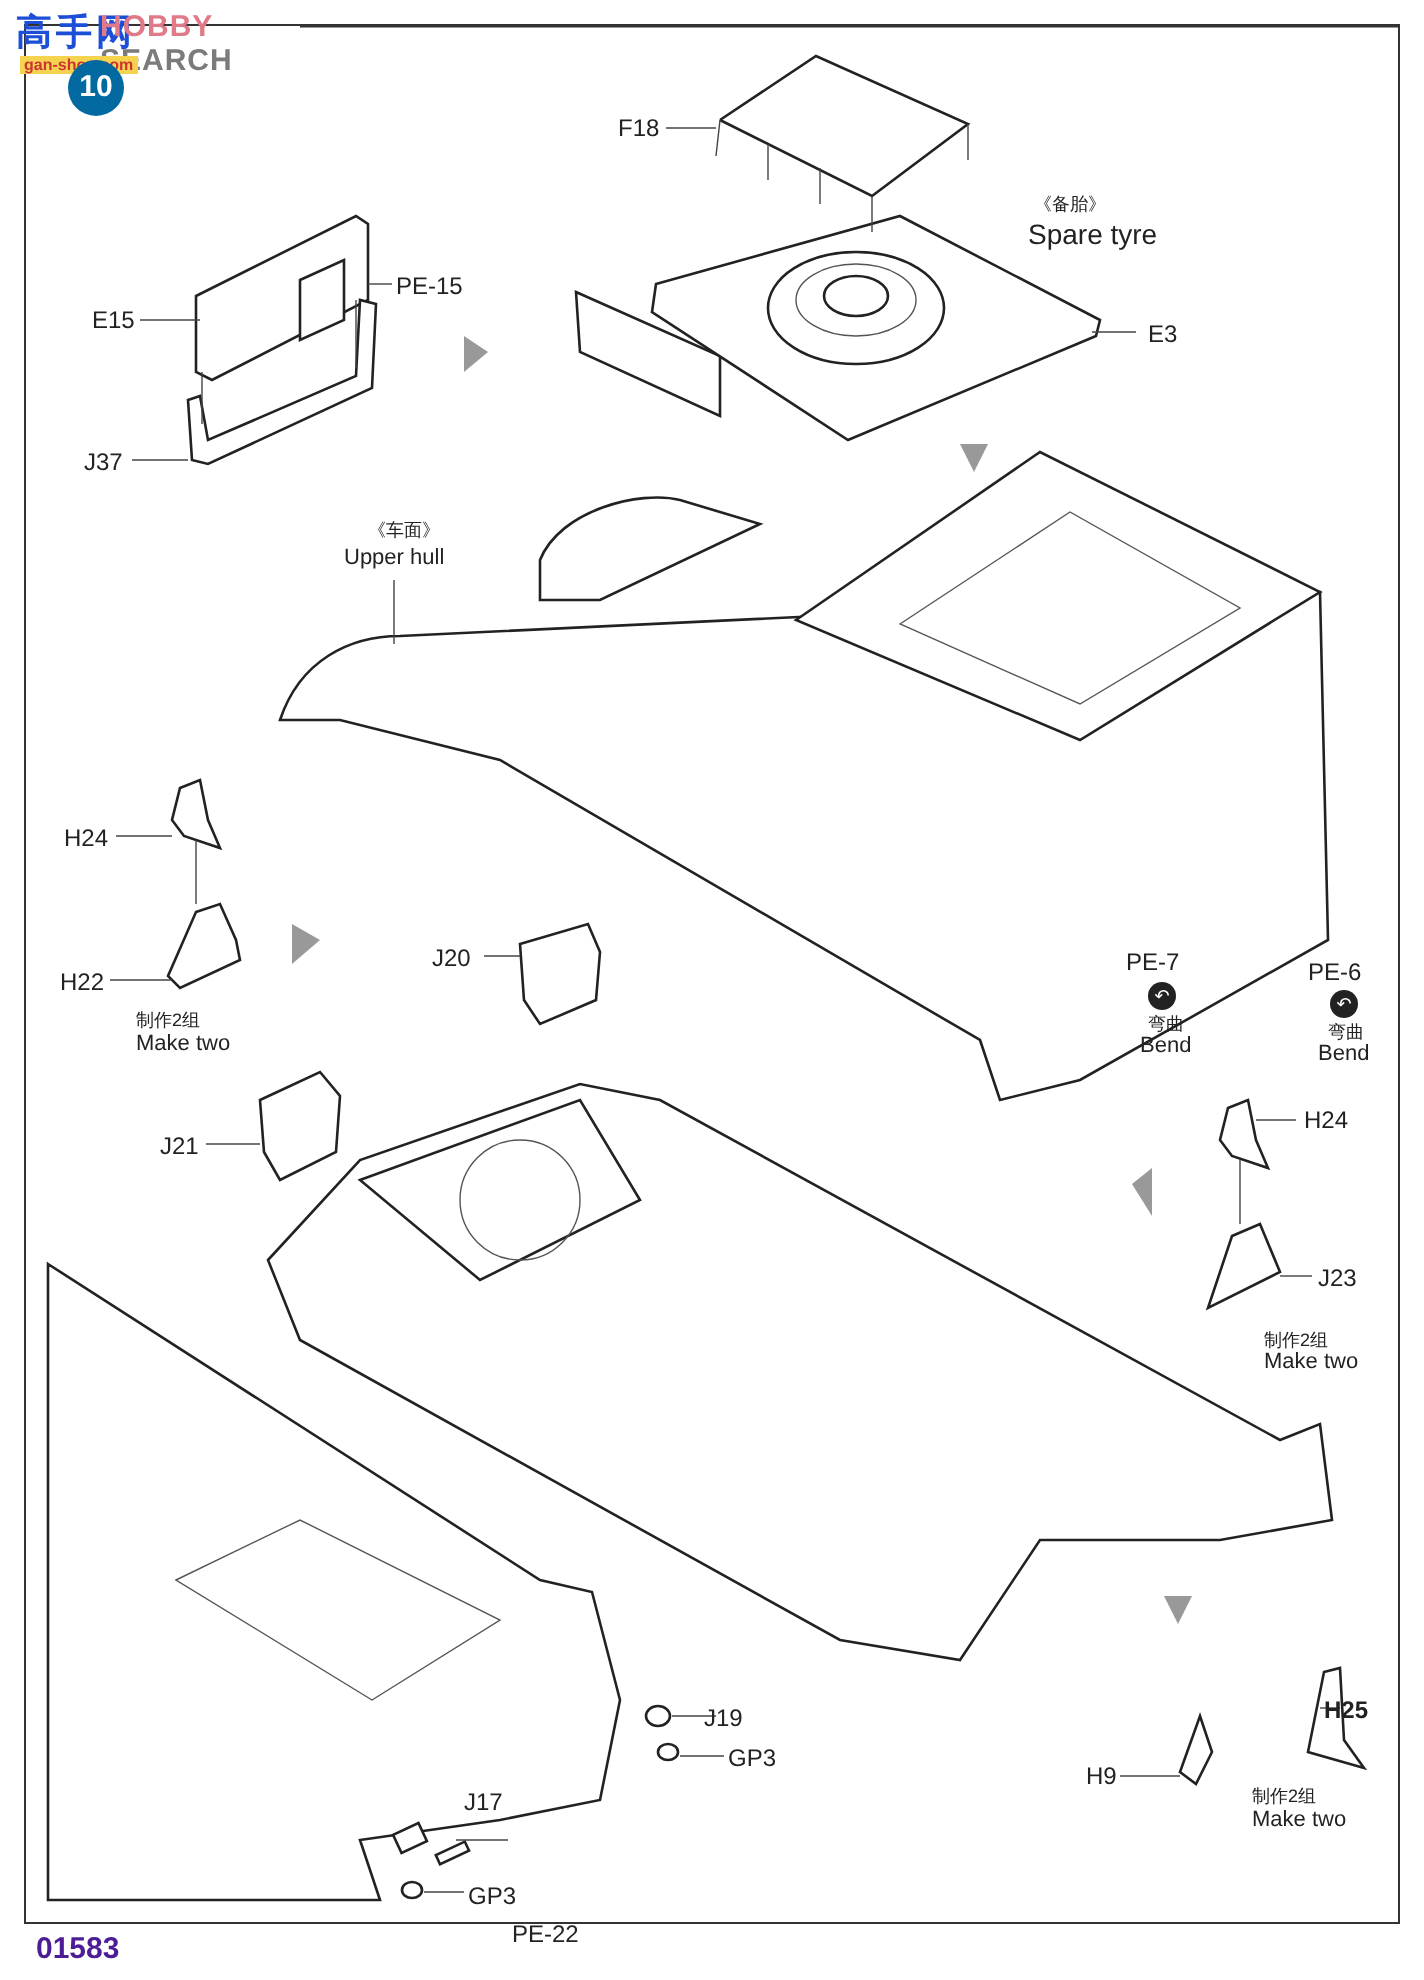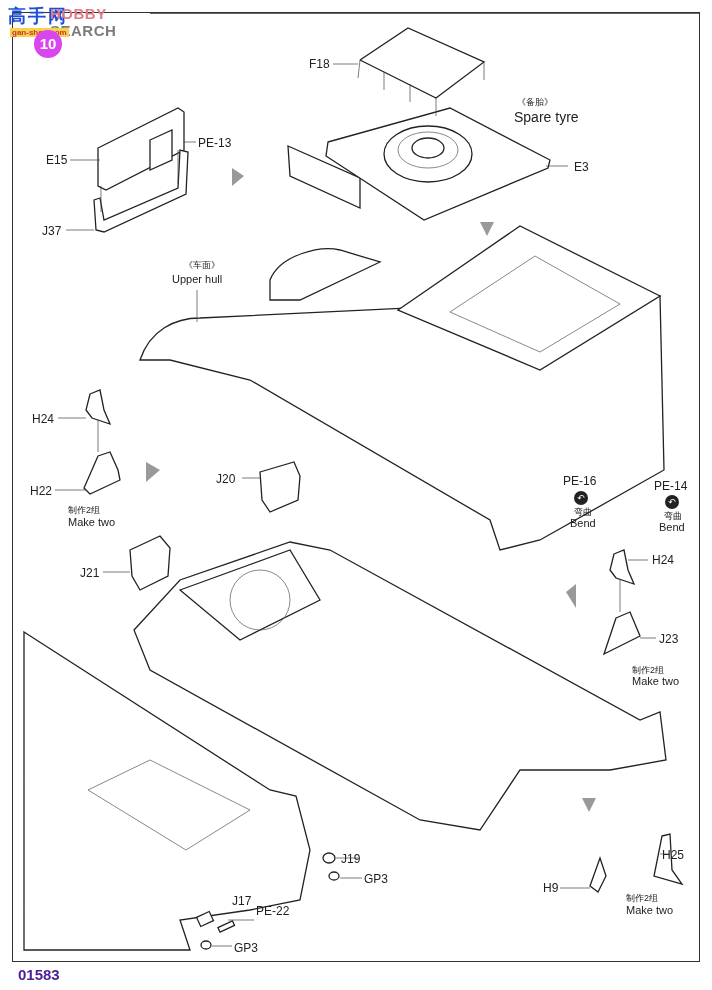--- a/index.html
+++ b/index.html
@@ -3,21 +3,21 @@
 <meta charset="utf-8">
 <style>
   html, body { margin:0; padding:0; background:#ffffff; }
   body { width:712px; height:990px; position:relative; overflow:hidden; font-family:"Liberation Sans", sans-serif; color:#222; }
   .frame { position:absolute; left:12px; top:12px; width:688px; height:950px; border:1.5px solid #333; border-top-width:1.5px; box-sizing:border-box; }
   .wm { position:absolute; left:2px; top:2px; width:160px; height:32px; }
   .wm-cn { position:absolute; left:6px; top:2px; font-size:18px; font-weight:bold; color:#1d4ed8; letter-spacing:2px; }
   .wm-en { position:absolute; left:48px; top:3px; font-size:15px; font-weight:bold; color:#e07a88; letter-spacing:0.5px; }
   .wm-en b { color:#7b7b7b; }
   .wm-url { position:absolute; left:8px; top:26px; font-size:8px; font-weight:bold; color:#c33; background:#f5d34f; padding:0 2px; }
-  .step-badge { position:absolute; left:34px; top:30px; width:28px; height:28px; border-radius:50%; background:#d946ef; color:#fff; font-weight:bold; font-size:15px; text-align:center; line-height:28px; }
+  .step-badge { position:absolute; left:34px; top:30px; width:28px; height:28px; border-radius:50%; background:#0369a1; color:#fff; font-weight:bold; font-size:15px; text-align:center; line-height:28px; }
   .lbl { position:absolute; font-size:12px; color:#222; white-space:nowrap; line-height:1; }
   .lbl.small { font-size:9px; }
   .bend-icon { position:absolute; width:14px; height:14px; border-radius:50%; background:#222; color:#fff; font-size:9px; text-align:center; line-height:14px; }
   .footer-code { position:absolute; left:18px; top:966px; font-size:15px; font-weight:bold; color:#4c1d95; }
   .footer-page { position:absolute; left:366px; top:1020px; font-size:15px; font-weight:bold; color:#701a75; }
   svg.art { position:absolute; left:0; top:0; width:712px; height:990px; }
   svg.art .o { fill:#fff; stroke:#222; stroke-width:1.3; }
   svg.art .t { fill:none; stroke:#555; stroke-width:0.7; }
   svg.art .l { fill:none; stroke:#444; stroke-width:0.7; }
   svg.art .h { fill:#999; stroke:none; }
@@ -128,54 +128,54 @@
 </div>
 
 <div class="step-badge">10</div>
 
 <span class="lbl" style="left:309px;top:58px;text-align:center;">F18</span>
 <span class="lbl small" style="left:517px;top:98px;">《备胎》</span>
 <span class="lbl" style="left:514px;top:110px;font-size:14px;">Spare tyre</span>
 <span class="lbl" style="left:574px;top:161px;">E3</span>
 
 <span class="lbl" style="left:46px;top:154px;">E15</span>
-<span class="lbl" style="left:198px;top:137px;">PE-13</span>
+<span class="lbl" style="left:198px;top:137px;">PE-15</span>
 <span class="lbl" style="left:42px;top:225px;">J37</span>
 
 <span class="lbl small" style="left:184px;top:261px;">《车面》</span>
 <span class="lbl" style="left:172px;top:274px;font-size:11px;">Upper hull</span>
 
 <span class="lbl" style="left:32px;top:413px;">H24</span>
 <span class="lbl" style="left:30px;top:485px;">H22</span>
 <span class="lbl small" style="left:68px;top:506px;">制作2组</span>
 <span class="lbl" style="left:68px;top:517px;font-size:11px;">Make two</span>
 
 <span class="lbl" style="left:216px;top:473px;">J20</span>
 <span class="lbl" style="left:80px;top:567px;">J21</span>
 
-<span class="lbl" style="left:563px;top:475px;">PE-16</span>
+<span class="lbl" style="left:563px;top:475px;">PE-7</span>
 <span class="bend-icon" style="left:574px;top:491px;">↶</span>
 <span class="lbl small" style="left:574px;top:508px;">弯曲</span>
 <span class="lbl" style="left:570px;top:518px;font-size:11px;">Bend</span>
 
-<span class="lbl" style="left:654px;top:480px;">PE-14</span>
+<span class="lbl" style="left:654px;top:480px;">PE-6</span>
 <span class="bend-icon" style="left:665px;top:495px;">↶</span>
 <span class="lbl small" style="left:664px;top:512px;">弯曲</span>
 <span class="lbl" style="left:659px;top:522px;font-size:11px;">Bend</span>
 
 <span class="lbl" style="left:652px;top:554px;">H24</span>
 <span class="lbl" style="left:659px;top:633px;">J23</span>
 <span class="lbl small" style="left:632px;top:666px;">制作2组</span>
 <span class="lbl" style="left:632px;top:676px;font-size:11px;">Make two</span>
 
-<span class="lbl" style="left:341px;top:853px;text-align:center;">J19</span>
+<span class="lbl" style="left:352px;top:853px;text-align:center;">J19</span>
 <span class="lbl" style="left:364px;top:873px;">GP3</span>
 <span class="lbl" style="left:232px;top:895px;">J17</span>
-<span class="lbl" style="left:256px;top:905px;">PE-22</span>
+<span class="lbl" style="left:256px;top:961px;">PE-22</span>
 <span class="lbl" style="left:234px;top:942px;">GP3</span>
 
-<span class="lbl" style="left:662px;top:849px;">H25</span>
+<span class="lbl" style="left:662px;top:849px;font-weight:bold;">H25</span>
 <span class="lbl" style="left:543px;top:882px;text-align:center;">H9</span>
 <span class="lbl small" style="left:626px;top:894px;">制作2组</span>
 <span class="lbl" style="left:626px;top:905px;font-size:11px;">Make two</span>
 
 <span class="footer-code">01583</span>
 <span class="footer-page">11</span>
 
 </body></html>

